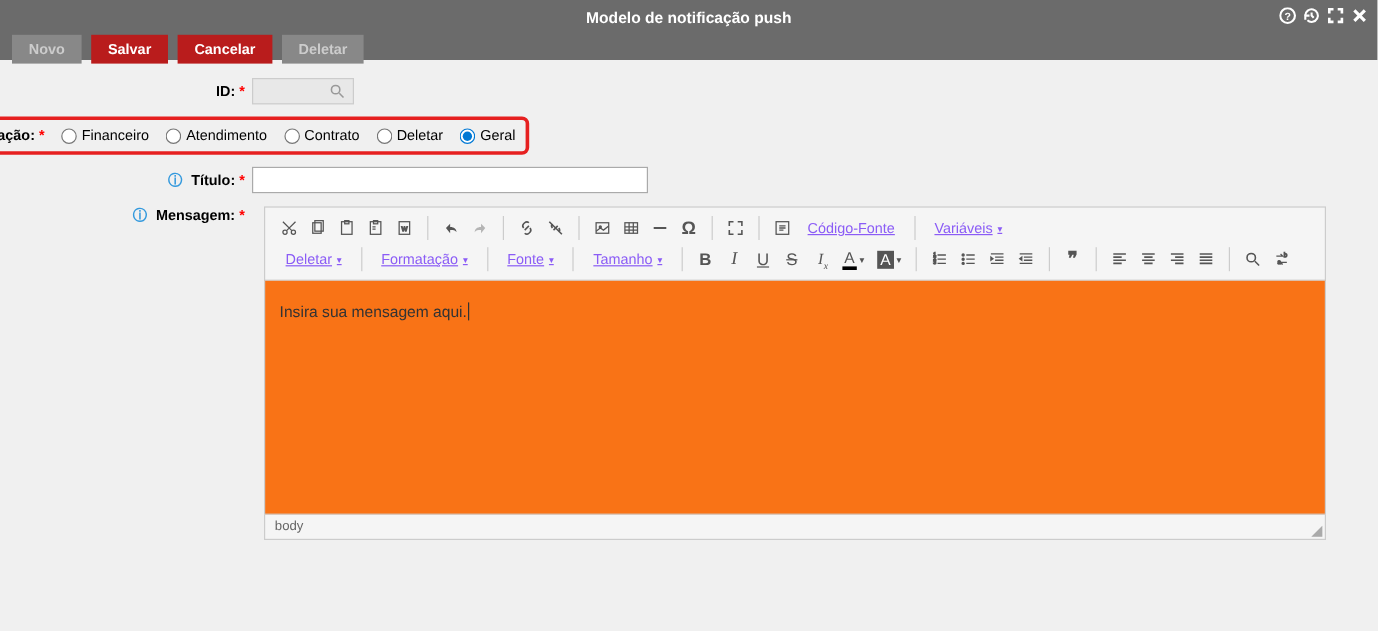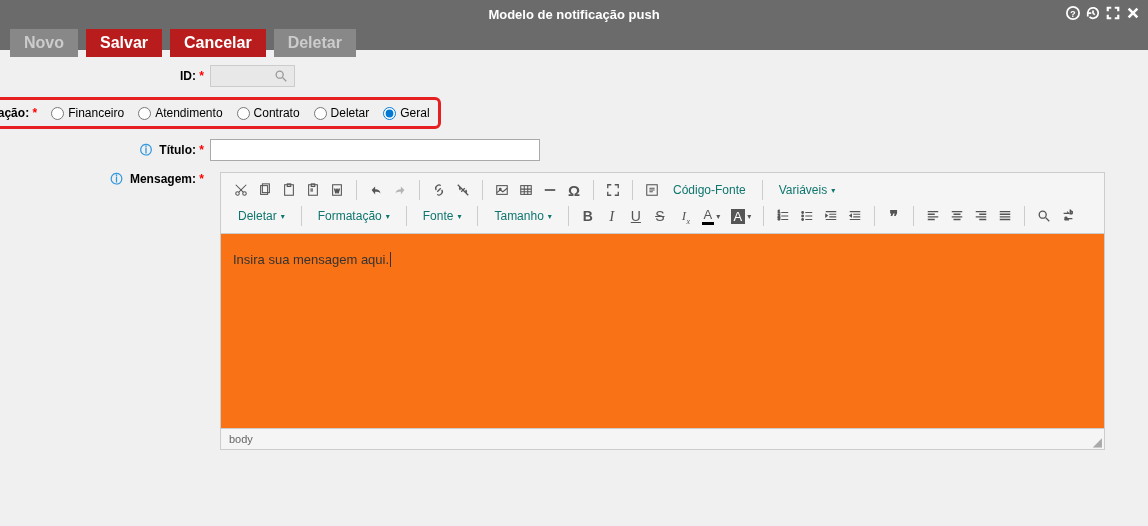--- a/index.html
+++ b/index.html
@@ -4,21 +4,21 @@
   <style>
     * { box-sizing: border-box; margin: 0; padding: 0; }
     body { font-family: Arial, sans-serif; font-size: 12px; background: #f0f0f0; width: 1148px; height: 526px; overflow: hidden; }
     
     .header { background: #6b6b6b; height: 50px; position: relative; }
     .title { color: #fff; font-weight: bold; text-align: center; padding-top: 7px; font-size: 13px; }
     .header-icons { position: absolute; right: 8px; top: 6px; display: flex; gap: 6px; }
     .header-icon { color: #fff; font-size: 16px; cursor: pointer; font-weight: bold; }
     
     .toolbar { padding: 5px 10px; display: flex; gap: 8px; position: absolute; top: 24px; }
-    .btn { padding: 5px 14px; font-size: 16px; border: none; cursor: pointer; color: #fff; font-weight: bold; }
+    .btn { padding: 5px 14px; font-size: 12px; border: none; cursor: pointer; color: #fff; font-weight: bold; }
     .btn-disabled { background: #888; color: #ccc; cursor: default; }
     .btn-dark { background: #b91c1c; }
     
     .form-body { padding: 15px 20px; background: #f0f0f0; }
     .form-row { display: flex; align-items: center; margin-bottom: 10px; }
     .label { width: 190px; text-align: right; font-weight: bold; padding-right: 6px; font-size: 12px; }
     .req { color: red; }
     .info-icon { color: #3399dd; font-weight: bold; margin-right: 4px; }
     
     .id-input { width: 85px; height: 22px; background: #e8e8e8; border: 1px solid #ccc; position: relative; }
@@ -31,21 +31,21 @@
     .radio-item label { cursor: pointer; font-size: 12px; text-align: center; }
     
     .title-input { width: 330px; height: 22px; border: 1px solid #aaa; padding: 0 6px; }
     
     .editor-wrap { margin-left: 200px; width: 885px; }
     .editor-toolbar { background: #f5f5f5; border: 1px solid #ccc; padding: 4px 6px; }
     .toolbar-row { display: flex; align-items: center; flex-wrap: nowrap; gap: 2px; padding: 2px 0; }
     .tb-group { display: flex; gap: 2px; align-items: center; padding: 0 3px; }
     .tb-sep { width: 1px; height: 20px; background: #ccc; margin: 0 3px; }
     .tb-btn { width: 22px; height: 22px; display: flex; align-items: center; justify-content: center; cursor: pointer; color: #555; font-size: 13px; }
-    .tb-dropdown { padding: 3px 8px; cursor: pointer; display: flex; align-items: center; gap: 4px; color: #0f766e; font-size: 12px; }
+    .tb-dropdown { padding: 3px 8px; cursor: pointer; display: flex; align-items: center; gap: 4px; color: #8b5cf6; font-size: 12px; text-decoration: underline; }
     .caret { font-size: 8px; }
     
     .editor-content { background: #f97316; border: 1px solid #ccc; border-top: none; min-height: 195px; padding: 18px 12px; font-size: 13px; color: #333; }
     .cursor-bar::after { content: ''; border-right: 1px solid #333; margin-left: 1px; }
     
     .editor-footer { background: #f5f5f5; border: 1px solid #ccc; border-top: none; padding: 4px 8px; font-size: 11px; color: #666; position: relative; }
     .resize-handle { position: absolute; right: 2px; bottom: 0; color: #aaa; font-size: 12px; cursor: nwse-resize; }
     
     svg { width: 14px; height: 14px; }
   </style>

